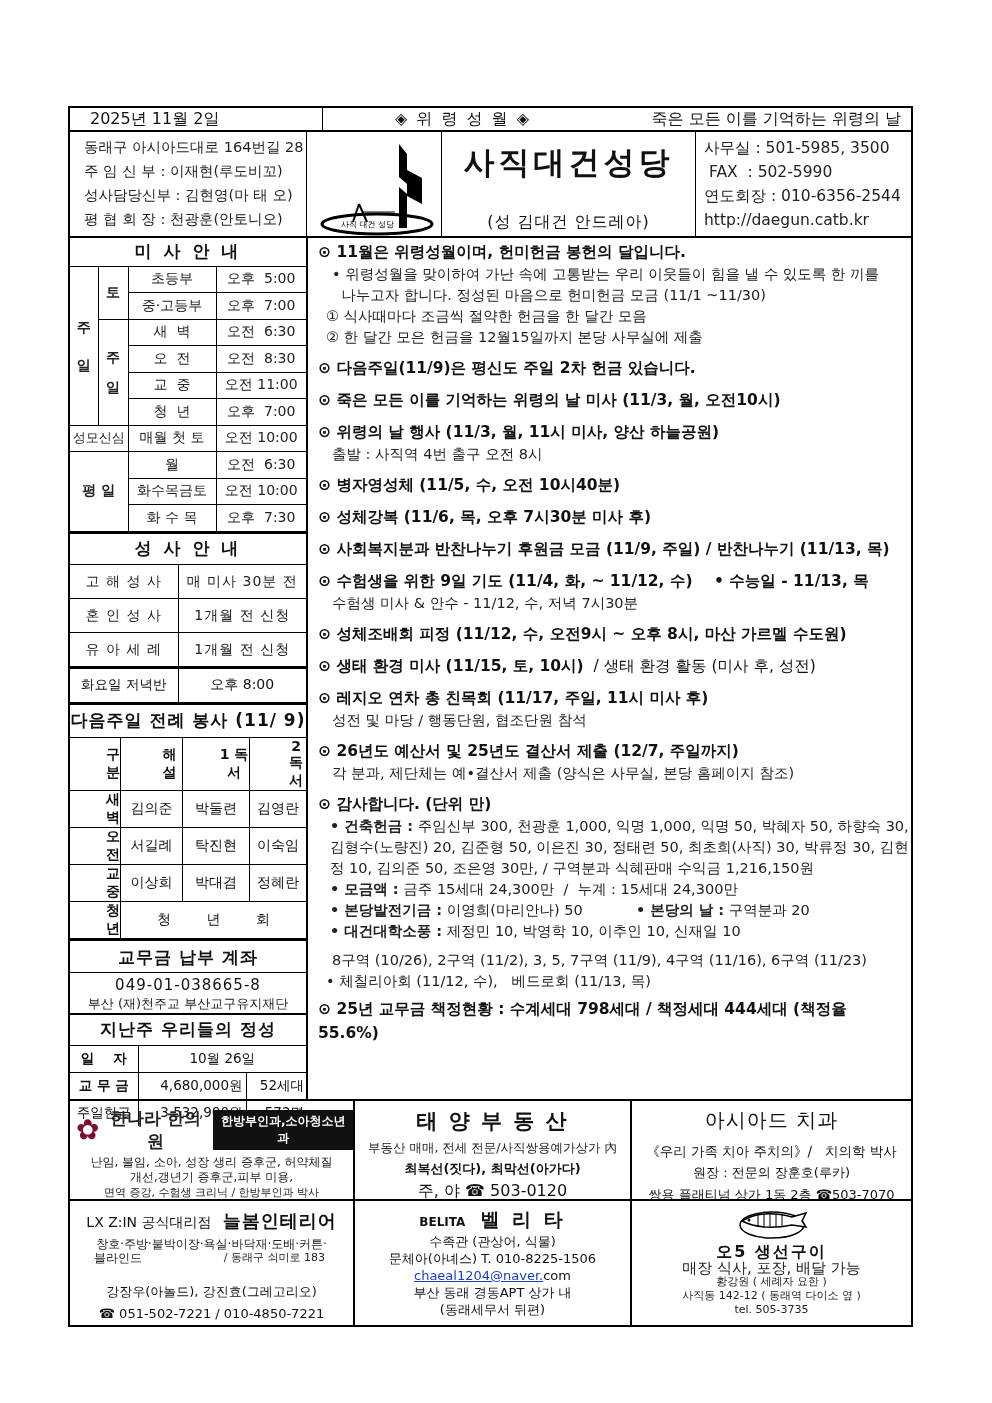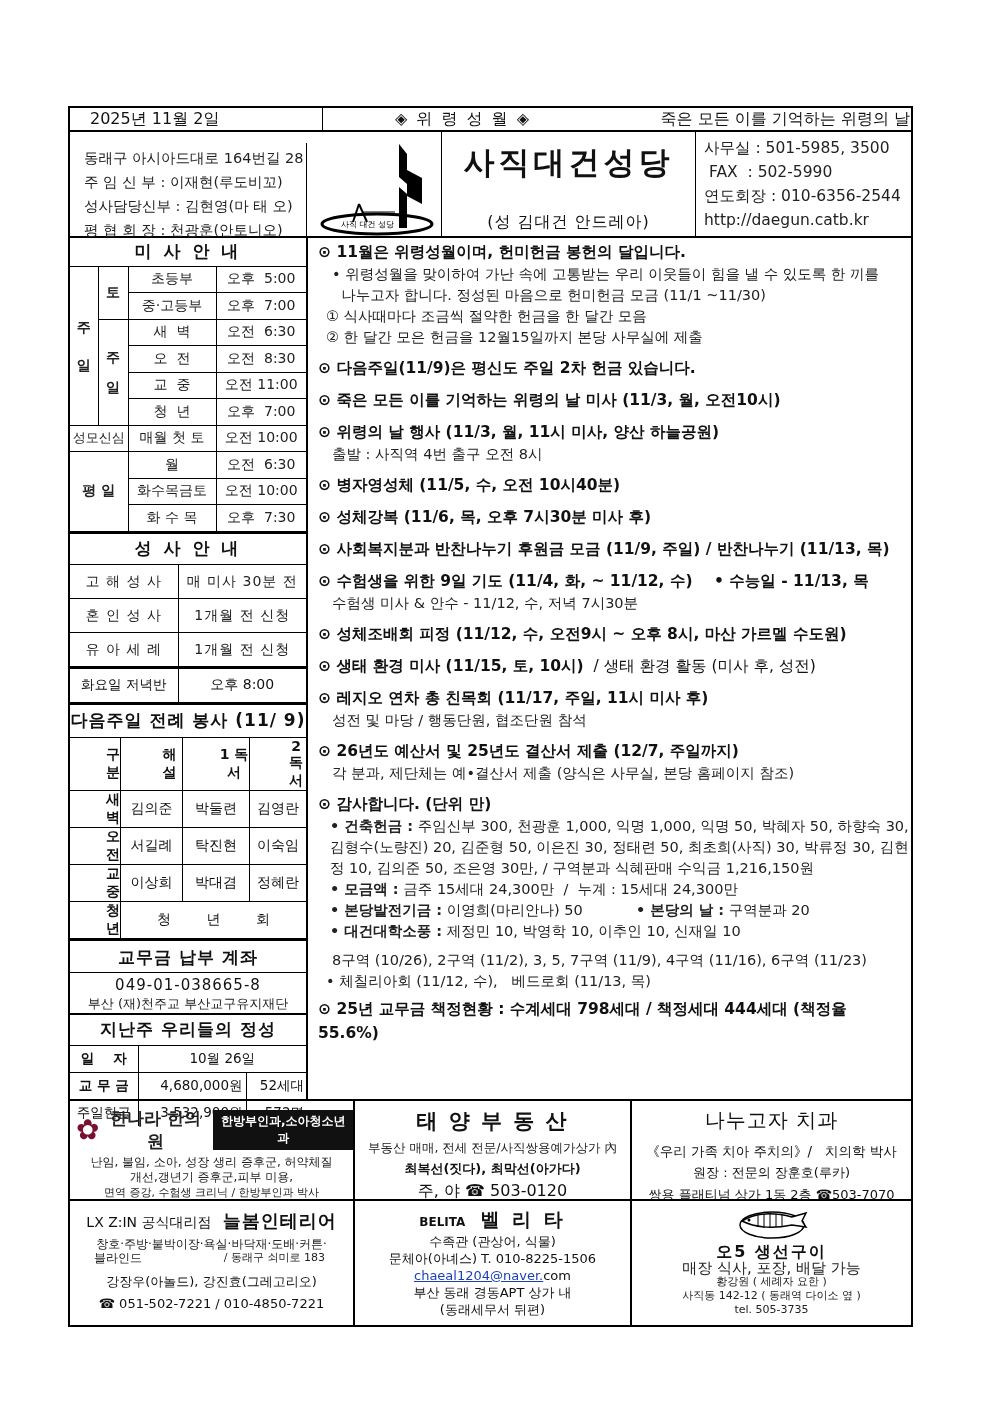--- a/index.html
+++ b/index.html
@@ -5,24 +5,24 @@
   * { box-sizing: border-box; margin: 0; padding: 0; }
   html, body { width: 992px; height: 1403px; background: #fff; }
   body { font-family: "DejaVu Sans", "Liberation Sans", sans-serif; color: #111; position: relative; }
   .page { position: absolute; left: 68px; top: 106px; width: 845px; height: 1221px; border: 2px solid #000; }
   .abs { position: absolute; }
 
   
   .top-row { left: 0; top: 0; width: 841px; height: 24px; border-bottom: 2px solid #000; display: flex; font-size: 16px; }
   .top-row .date { width: 253px; border-right: 1.5px solid #000; padding-left: 20px; line-height: 22px; }
   .top-row .month { width: 280px; text-align: center; line-height: 22px; letter-spacing: 2px; }
-  .top-row .theme { flex: 1; text-align: right; padding-right: 1px; line-height: 22px; }
+  .top-row .theme { flex: 1; text-align: right; padding-right: 10px; line-height: 22px; }
 
   .hdr { left: 0; top: 24px; width: 841px; height: 106px; border-bottom: 2px solid #000; display: flex; }
-  .hdr .info { width: 237px; border-right: 1.5px solid #000; padding: 3px 0 16px 14px; font-size: 14.5px; line-height: 24px; color: #222; margin-top: 11px; }
+  .hdr .info { width: 237px; border-right: 1.5px solid #000; padding: 3px 0 16px 14px; font-size: 14.5px; line-height: 24px; color: #222; }
   .hdr .logo { width: 135px; border-right: 1.5px solid #000; position: relative; }
   .hdr .name { width: 254px; border-right: 1.5px solid #000; text-align: center; }
   .hdr .name .big { font-size: 31px; font-weight: bold; letter-spacing: 4px; margin-top: 10px; }
   .hdr .name .sub { font-size: 16px; margin-top: 28px; letter-spacing: 1px; }
   .hdr .contact { flex: 1; padding: 4px 0 0 8px; font-size: 15.5px; line-height: 24px; color: #222; }
 
   
   .left { left: 0; top: 130px; width: 238px; height: 861px; border-right: 2px solid #000; font-size: 14px; }
   table { border-collapse: collapse; width: 100%; }
   td { border: 1px solid #000; text-align: center; vertical-align: middle; padding: 0; }
@@ -341,37 +341,37 @@
     </div>
 
     <div class="ad ad-row1 c2">
       <div style="font-size:21px;font-weight:bold;margin-top:6px;letter-spacing:2px">태 양 부 동 산</div>
       <div style="font-size:12.5px;line-height:20px;margin-top:3px;color:#222">부동산 매매, 전세 전문/사직쌍용예가상가 內</div>
       <div style="font-size:13px;line-height:22px;font-weight:bold">최복선(짓다), 최막선(아가다)</div>
       <div style="font-size:16px;line-height:22px">주, 야  ☎ 503-0120</div>
     </div>
 
     <div class="ad ad-row1 c3">
-      <div style="font-size:20px;margin-top:6px;letter-spacing:1px">나누고자 치과</div>
+      <div style="font-size:20px;margin-top:6px;letter-spacing:1px">아시아드 치과</div>
       <div style="font-size:13.5px;line-height:22px;margin-top:6px;white-space:pre">《우리 가족 치아 주치의》/   치의학 박사</div>
       <div style="font-size:13px;line-height:22px">원장 : 전문의 장훈호(루카)</div>
       <div style="font-size:13px;line-height:22px">쌍용 플래티넘 상가 1동 2층 ☎503-7070</div>
     </div>
 
     <div class="ad ad-row2 c1">
       <div style="margin-top:8px">
         <span style="font-size:14px">LX Z:IN 공식대리점</span>
         <span style="font-size:18px;font-weight:bold;margin-left:6px;letter-spacing:1px">늘봄인테리어</span>
       </div>
       <div style="font-size:12px;line-height:14px;margin-top:4px;color:#222">창호·주방·붙박이장·욕실·바닥재·도배·커튼·</div>
       <div style="font-size:12px;line-height:14px;color:#222;display:flex;justify-content:space-between;padding:0 28px 0 24px">
         <span>블라인드</span>
         <span style="font-size:11px">/ 동래구 쇠미로 183</span>
       </div>
-      <div style="font-size:13px;line-height:22px;margin-top:6px">강장우(아놀드), 강진효(그레고리오)</div>
+      <div style="font-size:13px;line-height:22px;margin-top:16px">강장우(아놀드), 강진효(그레고리오)</div>
       <div style="font-size:13px;line-height:22px">☎  051-502-7221 / 010-4850-7221</div>
     </div>
 
     <div class="ad ad-row2 c2">
       <div style="margin-top:6px">
         <span style="font-size:12px;font-weight:bold">BELITA</span>
         <span style="font-size:19px;font-weight:bold;margin-left:10px;letter-spacing:3px">벨 리 타</span>
       </div>
       <div style="font-size:13px;line-height:17px">수족관 (관상어, 식물)</div>
       <div style="font-size:13px;line-height:17px">문체아(아녜스)  T. 010-8225-1506</div>

